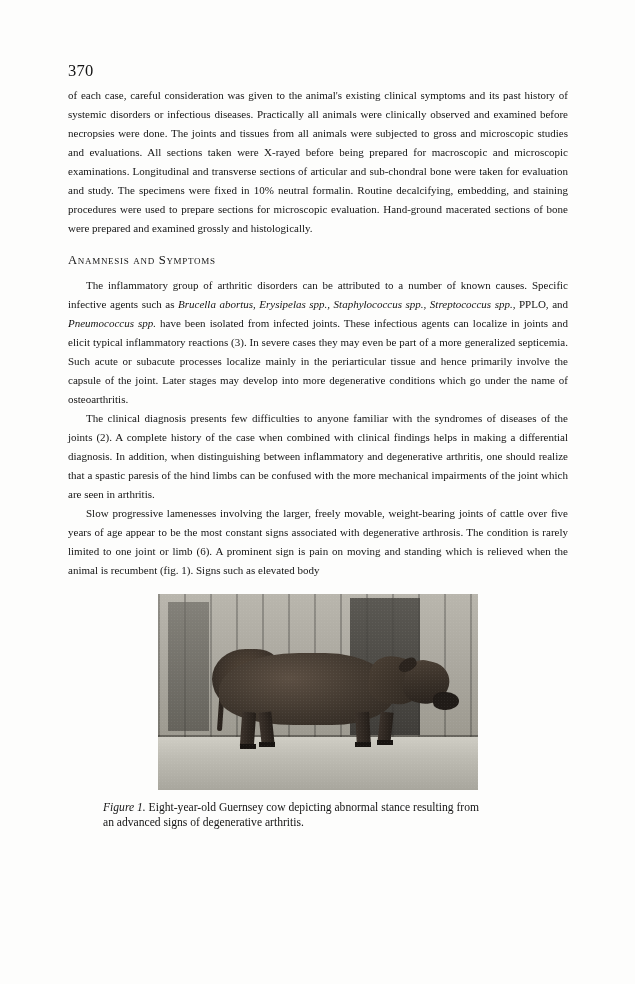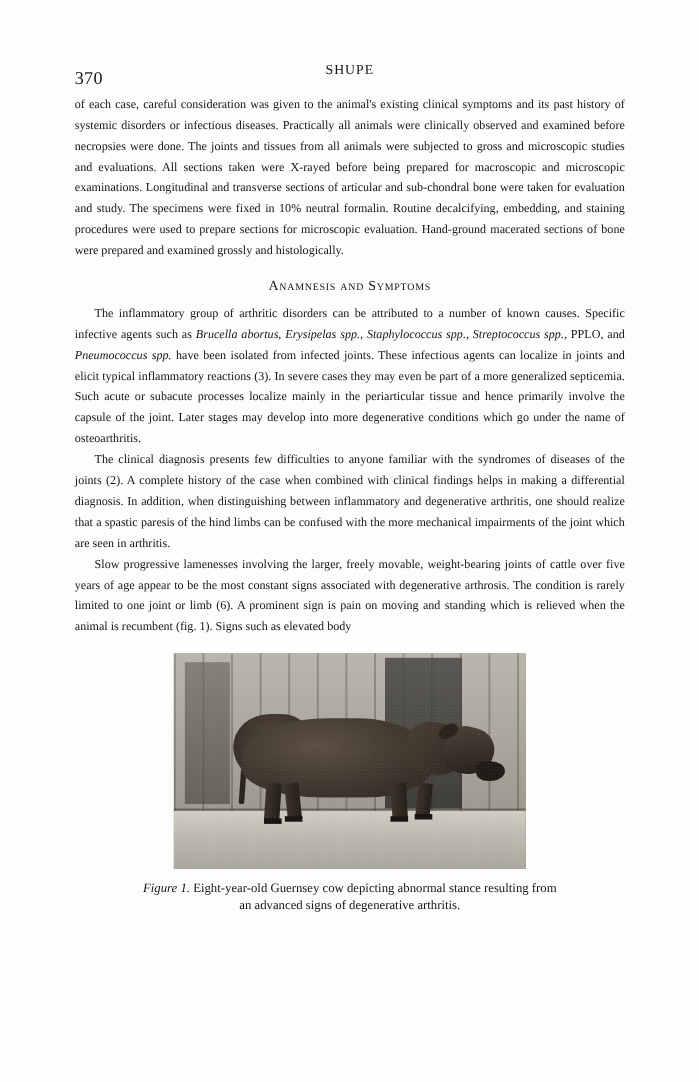--- a/index.html
+++ b/index.html
@@ -57,21 +57,20 @@
     font-size: 11px;
     line-height: 19.0px;
     text-align: justify;
     text-justify: inter-word;
     hyphens: none;
   }
   p.indent {
     text-indent: 18px;
   }
   .section-head {
-    text-align: center;
     font-size: 12.6px;
     letter-spacing: 0.7px;
     font-variant: small-caps;
     margin: 15px 0 8px 0;
   }
   i, .it { font-style: italic; }
 
   
   .figure-wrap {
     margin-top: 14px;
@@ -167,33 +166,32 @@
     background-size: 3px 3px, 4px 4px;
     background-position: 0 0, 1px 2px;
     pointer-events: none;
   }
 
   .caption {
     margin: 11px auto 0 auto;
     width: 430px;
     font-size: 11.6px;
     line-height: 14.5px;
-    text-align: center;
+    text-align: left;
   }
   .caption .lead { font-style: italic; }
 </style>
 </head>
 <body>
 
 <div class="page">
   <div class="content">
 
     <div class="runhead">
       <span class="folio">370</span>
-      <span class="runhead-title">SHUPE</span>
     </div>
 
     <p>of each case, careful consideration was given to the animal's existing clinical symptoms and its past history of systemic disorders or infectious diseases. Practically all animals were clinically observed and examined before necropsies were done. The joints and tissues from all animals were subjected to gross and microscopic studies and evaluations. All sections taken were X-rayed before being prepared for macroscopic and microscopic examinations. Longitudinal and transverse sections of articular and sub-chondral bone were taken for evaluation and study. The specimens were fixed in 10% neutral formalin. Routine decalcifying, embedding, and staining procedures were used to prepare sections for microscopic evaluation. Hand-ground macerated sections of bone were prepared and examined grossly and histologically.</p>
 
     <div class="section-head">Anamnesis and Symptoms</div>
 
     <p class="indent"><span>The inflammatory group of arthritic disorders can be attributed to a number of known causes. Specific infective agents such as </span><i>Brucella abortus, Erysipelas spp., Staphylococcus spp., Streptococcus spp.</i><span>, PPLO, and </span><i>Pneumococcus spp.</i><span> have been isolated from infected joints. These infectious agents can localize in joints and elicit typical inflammatory reactions (3). In severe cases they may even be part of a more generalized septicemia. Such acute or subacute processes localize mainly in the periarticular tissue and hence primarily involve the capsule of the joint. Later stages may develop into more degenerative conditions which go under the name of osteoarthritis.</span></p>
 
     <p class="indent">The clinical diagnosis presents few difficulties to anyone familiar with the syndromes of diseases of the joints (2). A complete history of the case when combined with clinical findings helps in making a differential diagnosis. In addition, when distinguishing between inflammatory and degenerative arthritis, one should realize that a spastic paresis of the hind limbs can be confused with the more mechanical impairments of the joint which are seen in arthritis.</p>
 

